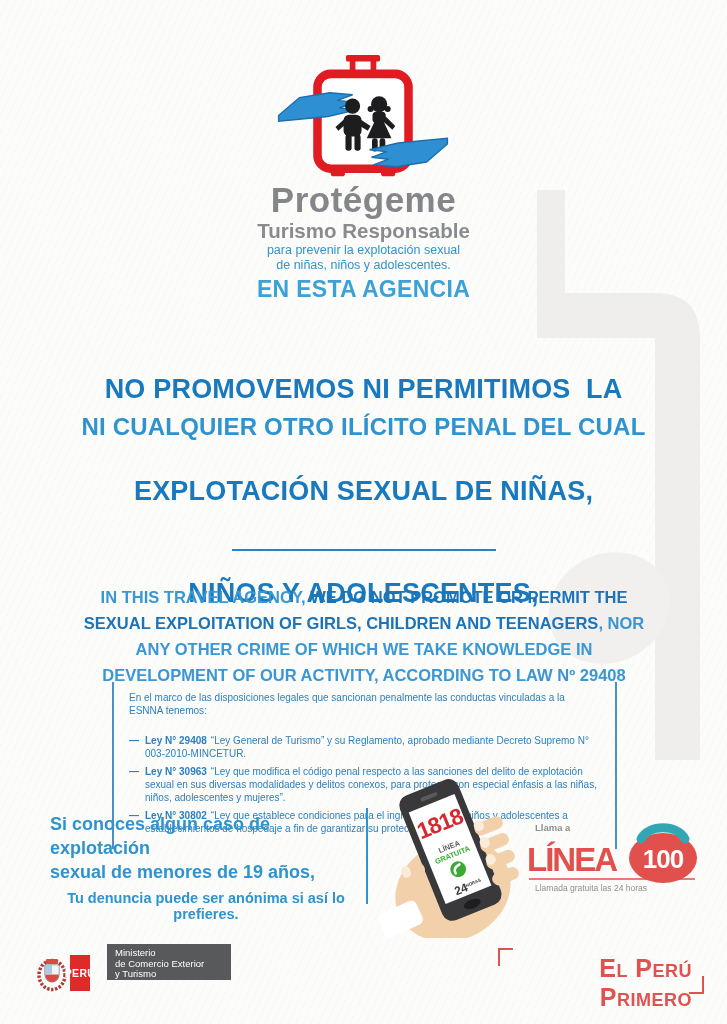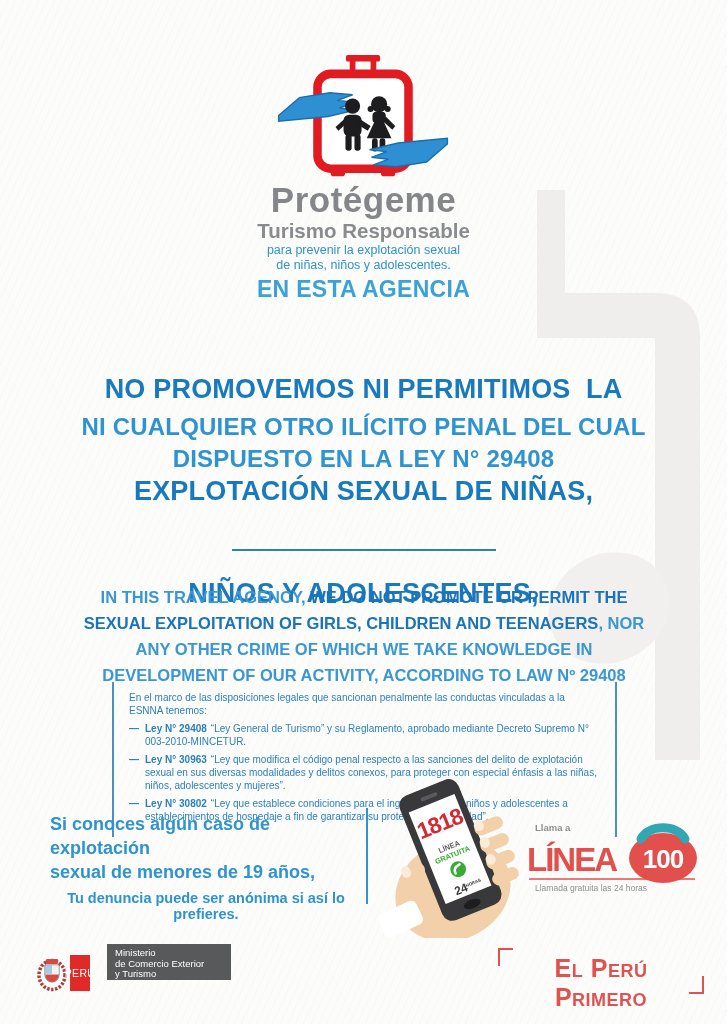--- a/index.html
+++ b/index.html
@@ -28,41 +28,41 @@
   .divider{top:549px;left:232px;width:264px;height:2px;background:#2d7fc0;}
 
   
   .en-par{top:567px;left:78px;width:572px;text-align:center;font-size:16.5px;line-height:26px;
           font-weight:600;color:#3a97d3;}
   .en-par b{color:#1b74ba;font-weight:800;}
 
   
   .legal-box{top:682px;left:112px;width:505px;border-left:2px solid #4a90c4;border-right:2px solid #4a90c4;
              padding:9px 15px;box-sizing:border-box;color:#2b7fc1;font-size:10px;line-height:13px;font-weight:500;}
-  .legal-intro{margin-bottom:5px;}
+  .legal-intro{margin-bottom:17px;}
   .law{display:flex;margin-bottom:5px;}
   .law .dash{font-weight:800;margin-right:6px;flex:none;}
   .law .name{font-weight:800;white-space:nowrap;margin-right:4px;}
 
   
   .rep-lines{top:812px;left:50px;width:312px;text-align:left;font-size:18px;line-height:24px;font-weight:600;color:#2e93cf;}
   .rep-cta{top:860px;left:50px;width:312px;text-align:center;font-size:19.5px;font-weight:800;color:#1b74ba;}
   .rep-note{top:890px;left:36px;width:340px;text-align:center;font-size:14.5px;font-weight:600;color:#2e93cf;}
   .rep-divider{top:808px;left:366px;width:2px;height:96px;background:#2e93cf;}
   .phone-art{position:absolute;left:372px;top:770px;width:158px;height:168px;}
   .linea-art{position:absolute;left:525px;top:816px;width:180px;height:82px;}
 
   
   .coat{position:absolute;left:37px;top:951px;width:30px;height:42px;}
   .peru-badge{position:absolute;left:70px;top:955px;width:20px;height:36px;background:#e02a27;color:#fff;
-              display:flex;align-items:center;justify-content:center;font-size:10.5px;font-weight:400;letter-spacing:0.3px;}
+              display:flex;align-items:center;justify-content:center;font-size:10.5px;font-weight:700;letter-spacing:0.3px;}
   .ministry-badge{position:absolute;left:107px;top:944px;width:124px;height:36px;background:#58595b;color:#fff;
               box-sizing:border-box;padding:4px 0 0 8px;font-size:9.5px;line-height:10.5px;font-weight:500;}
   .slogan-wrap{position:absolute;left:498px;top:948px;width:206px;height:46px;}
-  .slogan-text{position:absolute;left:12px;top:6px;width:182px;text-align:center;color:#e0524f;
+  .slogan-text{position:absolute;left:12px;top:6px;width:182px;text-align:right;color:#e0524f;
                font-variant:small-caps;font-weight:800;font-size:25px;letter-spacing:0.5px;}
   .bracket-tl{position:absolute;left:0;top:0;width:13px;height:16px;border-left:2.5px solid #e0524f;border-top:2.5px solid #e0524f;}
   .bracket-br{position:absolute;right:0;bottom:0;width:13px;height:16px;border-right:2.5px solid #e0524f;border-bottom:2.5px solid #e0524f;}
 </style>
 </head>
 <body>
 
 <div class="poster">
 
   <svg class="watermark" viewBox="0 0 210 700">
@@ -111,21 +111,20 @@
   <div class="abs ctr brand-tag" style="top:258px">de niñas, niños y adolescentes.</div>
 
   <div class="abs ctr es-intro">EN ESTA AGENCIA</div>
   <div class="abs ctr es-bold">
     <div>NO PROMOVEMOS NI PERMITIMOS  LA</div>
     <div>EXPLOTACIÓN SEXUAL DE NIÑAS,</div>
     <div>NIÑOS Y ADOLESCENTES,</div>
   </div>
   <div class="abs ctr es-reg">
     <div>NI CUALQUIER OTRO ILÍCITO PENAL DEL CUAL</div>
-    <div>DISPUESTO EN LA LEY N° 29408</div>
   </div>
   <div class="abs divider"></div>
 
   <p class="abs en-par"><span>IN THIS TRAVEL AGENCY, </span><b>WE DO NOT PROMOTE OR PERMIT THE SEXUAL EXPLOITATION OF GIRLS, CHILDREN AND TEENAGERS</b><span>, NOR ANY OTHER CRIME OF WHICH WE TAKE KNOWLEDGE IN DEVELOPMENT OF OUR ACTIVITY, ACCORDING TO LAW Nº 29408</span></p>
 
   <div class="abs legal-box">
     <div class="legal-intro">En el marco de las disposiciones legales que sancionan penalmente las conductas vinculadas a la ESNNA tenemos:</div>
     <div class="law">
       <span class="dash">—</span>
       <span><span class="name">Ley N° 29408</span><span>“Ley General de Turismo” y su Reglamento, aprobado mediante Decreto Supremo N° 003-2010-MINCETUR.</span></span>

